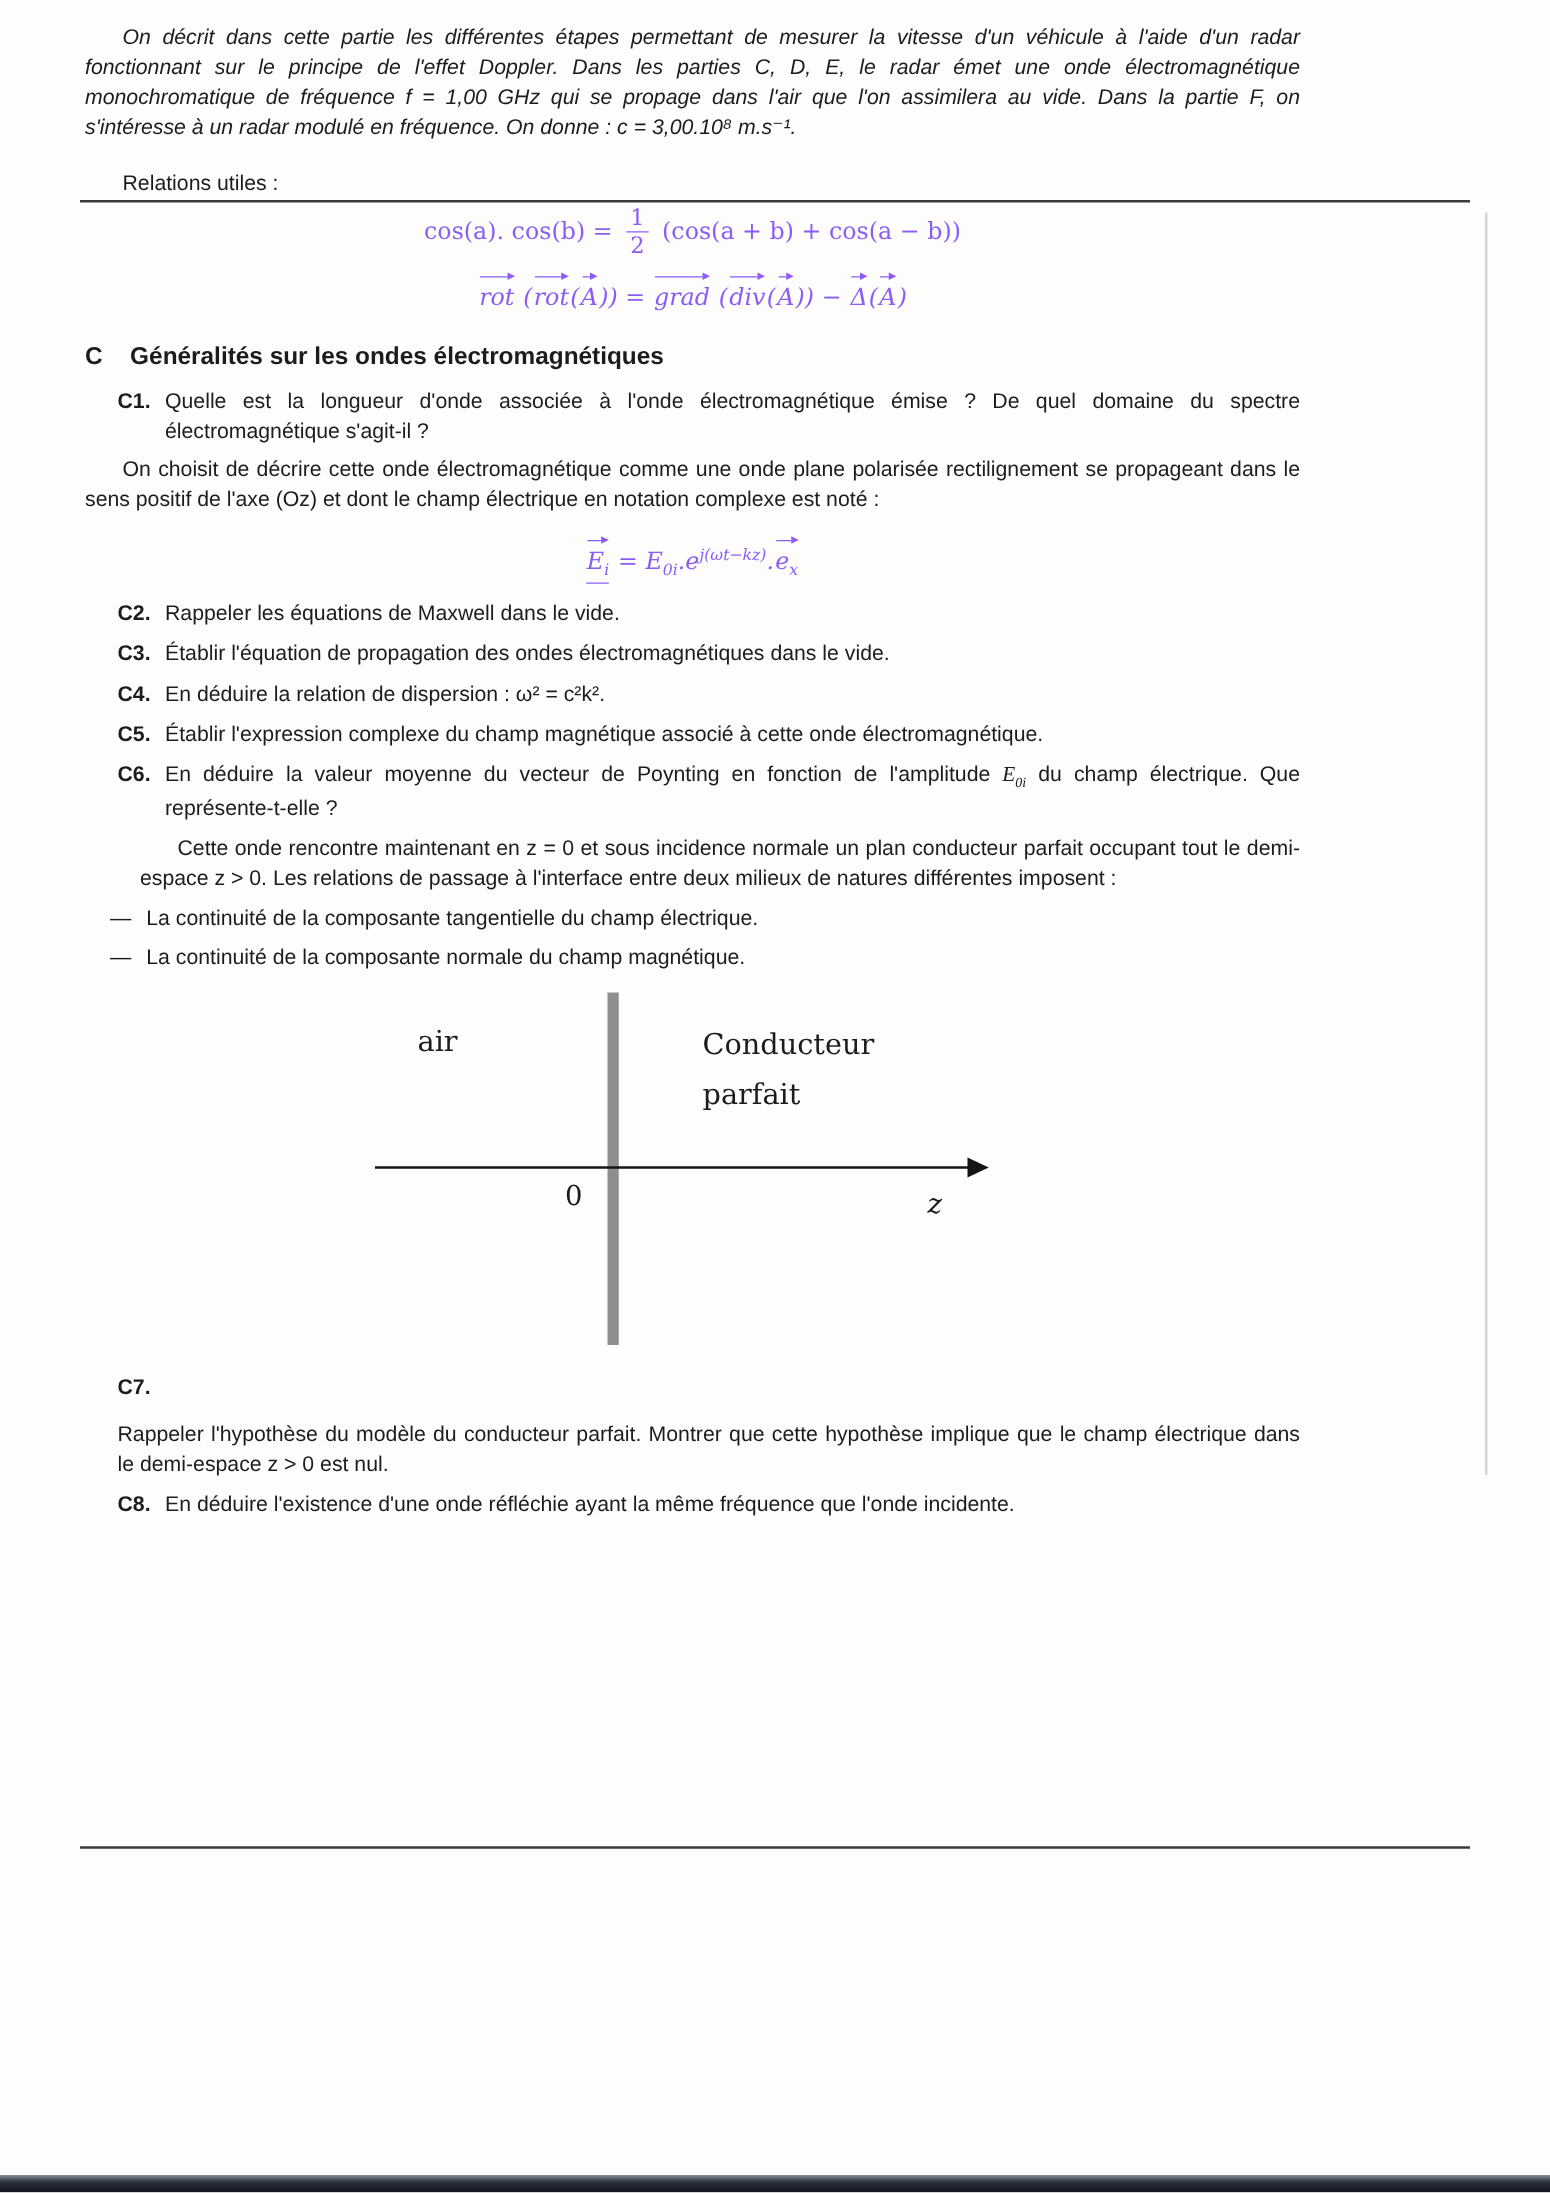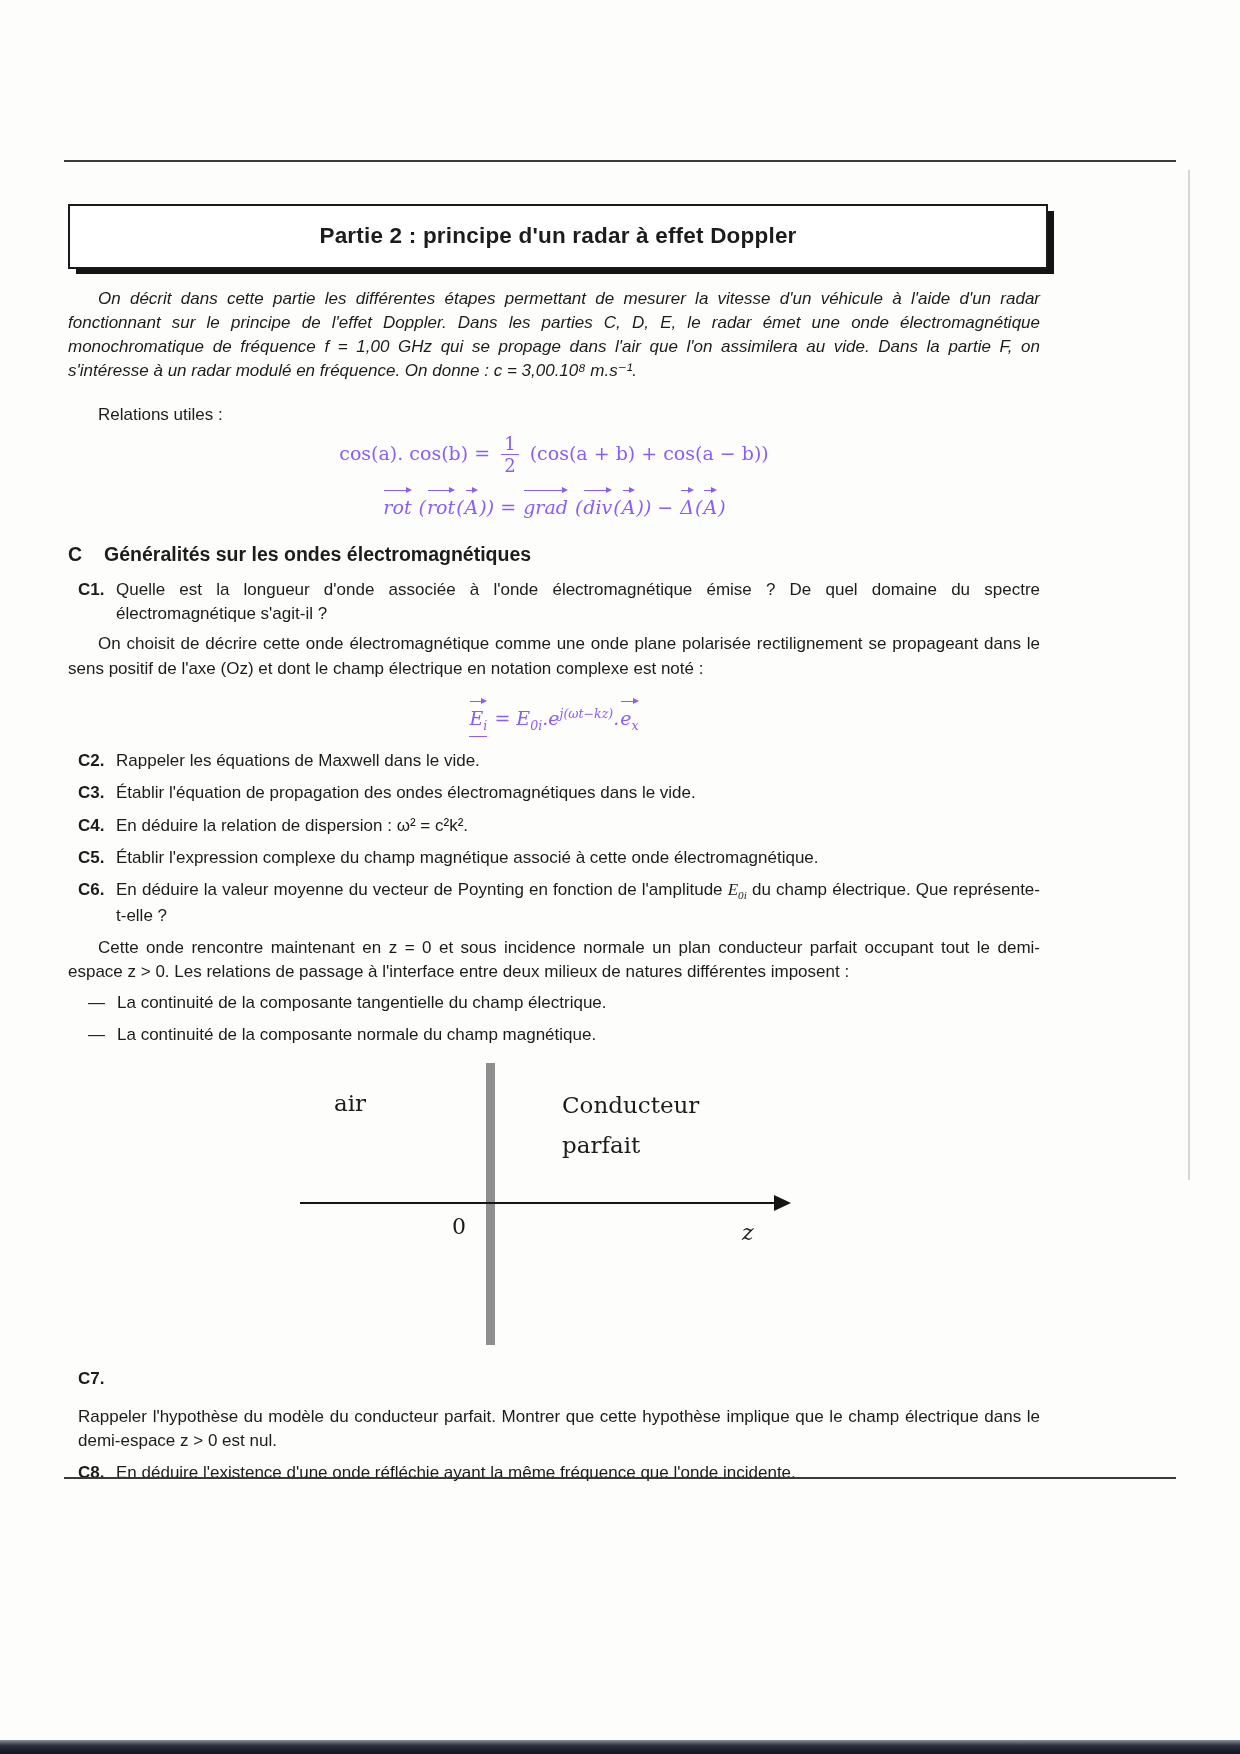--- a/index.html
+++ b/index.html
@@ -49,29 +49,29 @@
   .vec { position:relative; display:inline-block; padding-top:6px; margin:4px 1px;text-align:center; }
   .vec::before { content:""; position:absolute; left:1px; right:6px; top:2px; border-top:1.4px solid currentColor; }
   .vec::after  { content:""; position:absolute; right:0; top:-1px; width:0; height:0;
                  border-left:6px solid currentColor; border-top:3.2px solid transparent; border-bottom:3.2px solid transparent; }
   .ul { border-bottom:1.4px solid currentColor; padding-bottom:2px; }
 
   sub { font-size:66%; } sup { font-size:66%; }
 
   h2.section-heading { margin:16px 0 0; font-size:19.5px; font-weight:700; display:flex; gap:22px; }
 
-  .question { display:flex; margin:8px 0 0 10px; }
+  .question { display:flex; margin:8px 0 0 26px; }
   .question.first { margin-top:10px; }
   .question.after-figure { margin-top:20px;flex-direction:column; }
   .qlabel { flex:0 0 38px; font-weight:700; }
   .qtext { flex:1; text-align:justify; }
   .mvar { font-family:Liberation Serif, serif; font-style:italic; }
 
   .para { margin-top:6px; text-indent:30px; text-align:justify; }
-  .para.interface { margin-top:8px; }
+  .para.interface { margin-top:8px;margin-left:44px; }
 
   .bullet { display:flex; margin:7px 0 0 20px; gap:12px; }
 
   .figure { position:relative; height:284px; margin-top:16px; }
   .iface-bar { position:absolute; left:418px; top:0; width:9px; height:282px; background:#8e8e8e; }
   .axis-line { position:absolute; left:232px; top:139px; width:478px; height:2.5px; background:#151515; }
   .axis-head { position:absolute; left:706px; top:132px; width:0; height:0;
                border-left:17px solid #151515; border-top:8.5px solid transparent; border-bottom:8.5px solid transparent; }
   .fig-air  { position:absolute; left:266px; top:24px; font-family:"DejaVu Serif","Liberation Serif",serif; font-size:23px; }
   .fig-cond { position:absolute; left:494px; top:22px; font-family:"DejaVu Serif","Liberation Serif",serif; font-size:23px; line-height:1.75; }
@@ -80,23 +80,20 @@
 </style>
 </head>
 <body>
 
 <div class="page">
   <div class="top-rule"></div>
   <div class="right-edge-shadow"></div>
 
   <div class="content">
 
-    <div class="title-box">
-      <h1 class="title">Partie 2 : principe d'un radar à effet Doppler</h1>
-    </div>
 
     <p class="intro">On décrit dans cette partie les différentes étapes permettant de mesurer la vitesse d'un véhicule à l'aide d'un radar fonctionnant sur le principe de l'effet Doppler. Dans les parties C, D, E, le radar émet une onde électromagnétique monochromatique de fréquence f = 1,00 GHz qui se propage dans l'air que l'on assimilera au vide. Dans la partie F, on s'intéresse à un radar modulé en fréquence. On donne : c = 3,00.10⁸ m.s⁻¹.</p>
 
     <p class="relations-label">Relations utiles :</p>
 
     <div class="equation eq-cos"><span>cos(a). cos(b) = </span><span class="frac">
           <span class="fnum">1</span>
           <span class="fden">2</span>
         </span><span> (cos(a + b) + cos(a − b))</span></div>
 

